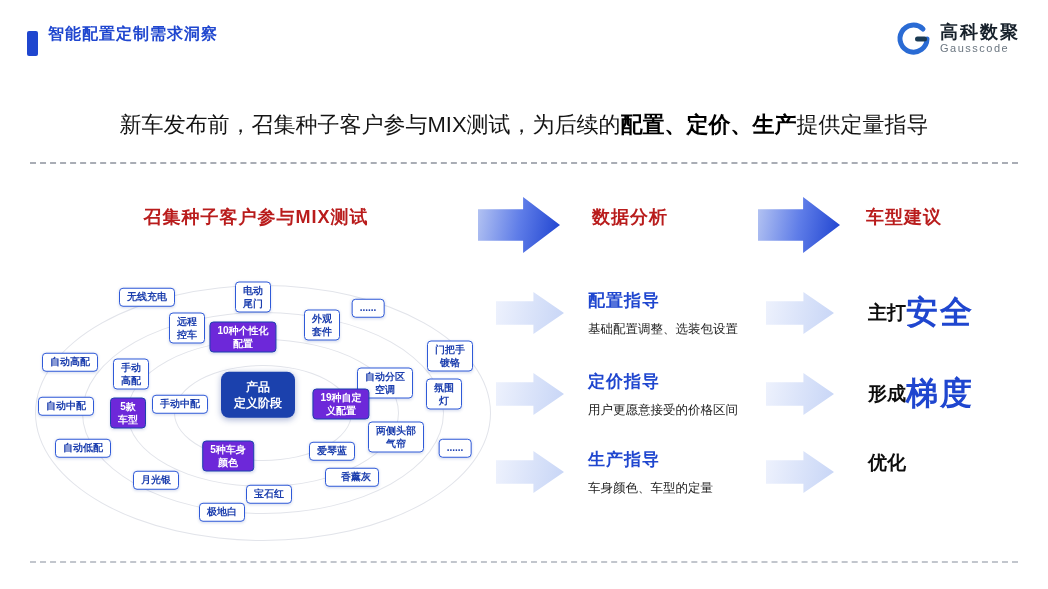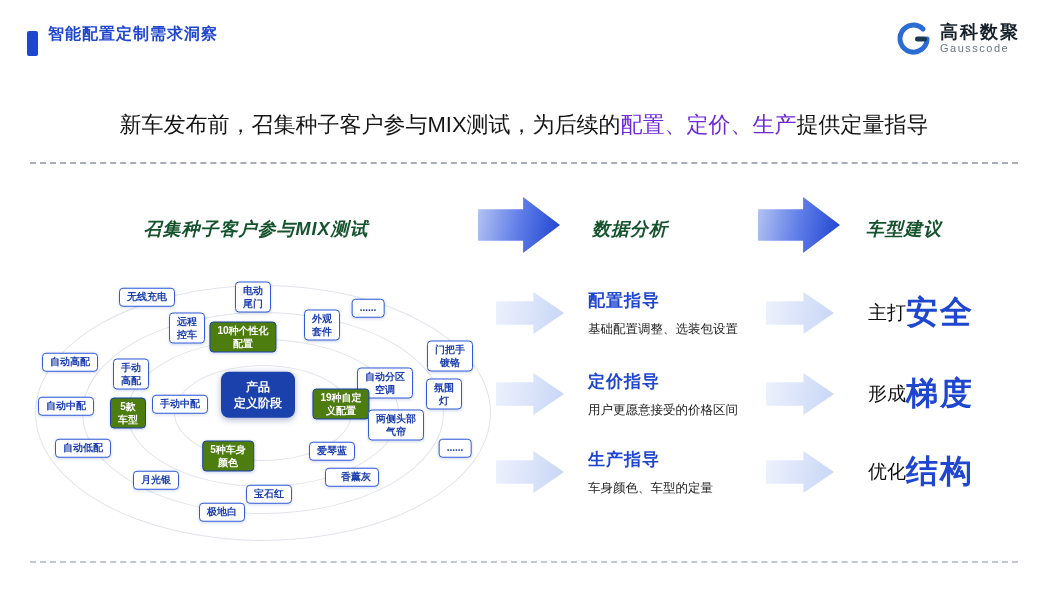--- a/index.html
+++ b/index.html
@@ -9,28 +9,28 @@
   
   .title-accent{position:absolute;left:27px;top:31px;width:11px;height:25px;background:#1f46cf;border-radius:2px;}
   .page-title{position:absolute;left:48px;top:24px;font-size:16px;font-weight:bold;color:#1f46cf;letter-spacing:1px;}
   .logo{position:absolute;right:28px;top:20px;display:flex;align-items:center;gap:8px;}
   .logo svg{width:38px;height:38px;display:block;}
   .logo-name{font-size:18px;font-weight:bold;color:#17212b;letter-spacing:2px;line-height:1.1;}
   .logo-sub{font-size:11px;color:#6b7680;letter-spacing:1.5px;line-height:1.2;}
 
   
   .subtitle{position:absolute;top:110px;left:0;width:100%;text-align:center;font-size:22px;color:#141414;}
-  .subtitle .hl{color:#6d28d9;font-weight:normal;}
+  .subtitle .hl{color:#000000;font-weight:bold;}
 
   .divider{position:absolute;left:30px;right:30px;border-top:2px dashed #a9adb5;height:0;}
   .divider.top{top:162px;}
   .divider.bottom{top:561px;border-top-color:#c2c6cd;}
 
   
-  .col-head{position:absolute;top:217px;font-size:18px;font-weight:bold;color:#14532d;letter-spacing:1px;font-style:italic;}
+  .col-head{position:absolute;top:205px;font-size:18px;font-weight:bold;color:#b91c1c;letter-spacing:1px;}
   .col-head.left{left:100px;width:312px;text-align:center;}
   .col-head.mid{left:592px;}
   .col-head.right{left:866px;}
 
   
   .arrow{position:absolute;clip-path:polygon(0 22%,55% 22%,55% 0,100% 50%,55% 100%,55% 78%,0 78%);}
   .big-arrow{width:82px;height:56px;background:linear-gradient(100deg,#b6c5f2 0%,#5f7de8 50%,#1c41cf 100%);}
   .big-arrow.a1{left:478px;top:197px;}
   .big-arrow.a2{left:758px;top:197px;}
   .row-arrow{width:68px;height:42px;background:linear-gradient(100deg,#eef2fd 0%,#c7d5f6 100%);}
@@ -38,34 +38,34 @@
   
   .diagram{position:absolute;left:30px;top:255px;width:470px;height:305px;}
   .ring{position:absolute;border:1px solid #e2e4ea;border-radius:50%;}
   .r1{left:5px;top:30px;width:454px;height:254px;}
   .r2{left:52px;top:57px;width:360px;height:200px;}
   .r3{left:97px;top:84px;width:270px;height:146px;}
   .r4{left:144px;top:110px;width:176px;height:94px;}
   .node{position:absolute;transform:translate(-50%,-50%);background:#fff;border:1px solid #2f5ad8;border-radius:4px;
         padding:2px 7px;font-size:10px;line-height:1.25;color:#1d3fae;font-weight:bold;white-space:pre-line;
         text-align:center;box-shadow:0 1px 3px rgba(30,60,160,.18);z-index:3;}
-  .node.solid{background:#4d7c0f;color:#fff;border-color:#1b41ad;}
+  .node.solid{background:#6d28d9;color:#fff;border-color:#1b41ad;}
   .center-node{position:absolute;left:228px;top:140px;transform:translate(-50%,-50%);background:#1b41ad;color:#fff;
         font-weight:bold;font-size:12px;line-height:1.35;padding:7px 13px;border-radius:8px;white-space:pre-line;
         text-align:center;z-index:4;box-shadow:0 2px 6px rgba(20,50,140,.35);}
 
   
   .analysis-row{position:absolute;left:588px;width:200px;}
   .analysis-title{font-size:17px;font-weight:bold;color:#1f46cf;margin-bottom:9px;letter-spacing:1px;}
   .analysis-desc{font-size:12.5px;color:#1c1c1c;}
   .ar1{top:289px;} .ar2{top:370px;} .ar3{top:448px;}
 
   
   .suggest{position:absolute;left:868px;display:flex;align-items:center;}
-  .suggest-prefix{font-size:19px;font-weight:normal;color:#0d0d0d;}
+  .suggest-prefix{font-size:19px;font-weight:bold;color:#0d0d0d;}
   .suggest-key{font-size:32px;font-weight:bold;color:#1f46cf;letter-spacing:2px;}
   .sg1{top:291px;} .sg2:{} .sg2{top:372px;} .sg3{top:450px;}
 
   .la-l{left:496px;} .la-r{left:766px;}
   .lr1{top:292px;} .lr2{top:373px;} .lr3{top:451px;}
 </style>
 </head>
 <body>
 
 <div class="slide">
@@ -122,21 +122,21 @@
 车型</div>
         <div class="node" style="left: 53px; top: 193px;">自动低配</div>
         <div class="node" style="left: 420px; top: 101px;">门把手
 镀铬</div>
         <div class="node" style="left: 355px; top: 128px;">自动分区
 空调</div>
         <div class="node" style="left: 414px; top: 139px;">氛围
 灯</div>
         <div class="node solid" style="left: 311px; top: 149px;">19种自定
 义配置</div>
-        <div class="node" style="left: 366px; top: 170px;">两侧头部
+        <div class="node" style="left: 366px; top: 182px;">两侧头部
 气帘</div>
         <div class="node" style="left: 425px; top: 193px;">......</div>
         <div class="node" style="left: 258px; top: 196px; margin-left: 44px;">爱琴蓝</div>
         <div class="node solid" style="left: 198px; top: 201px;">5种车身
 颜色</div>
         <div class="node" style="left: 322px; top: 222px; padding-left: 15px;">香薰灰</div>
         <div class="node" style="left: 126px; top: 225px;">月光银</div>
         <div class="node" style="left: 239px; top: 239px;">宝石红</div>
         <div class="node" style="left: 192px; top: 257px;">极地白</div>
       </div>
@@ -167,16 +167,15 @@
   <div class="suggest sg1">
     <span class="suggest-prefix">主打</span>
     <span class="suggest-key">安全</span>
   </div>
   <div class="suggest sg2">
     <span class="suggest-prefix">形成</span>
     <span class="suggest-key">梯度</span>
   </div>
   <div class="suggest sg3">
     <span class="suggest-prefix">优化</span>
-    <span class="suggest-key">结构</span>
   </div>
 
 </div>
 
 </body></html>

